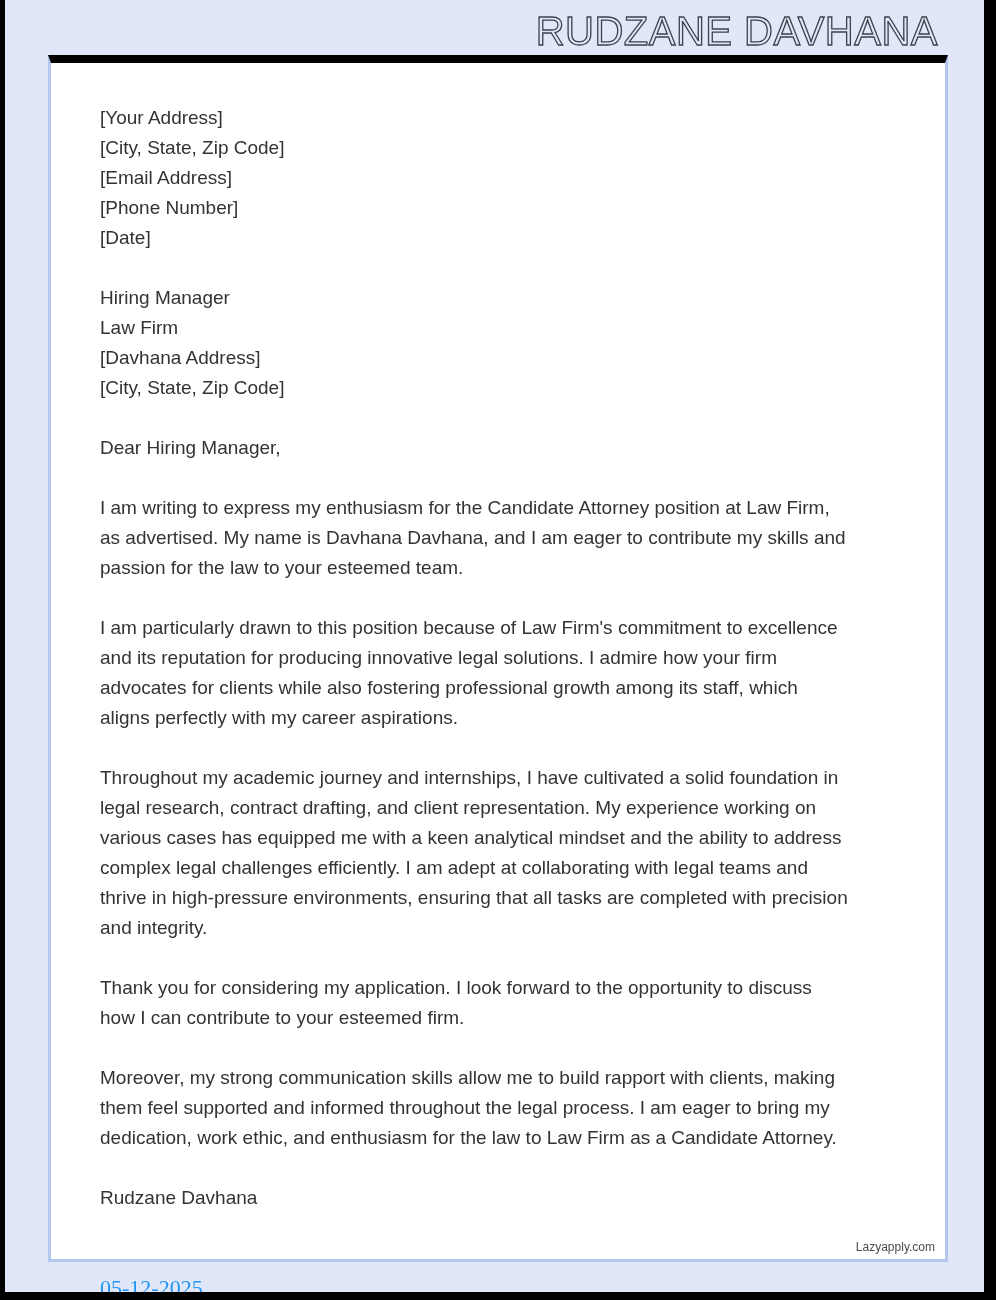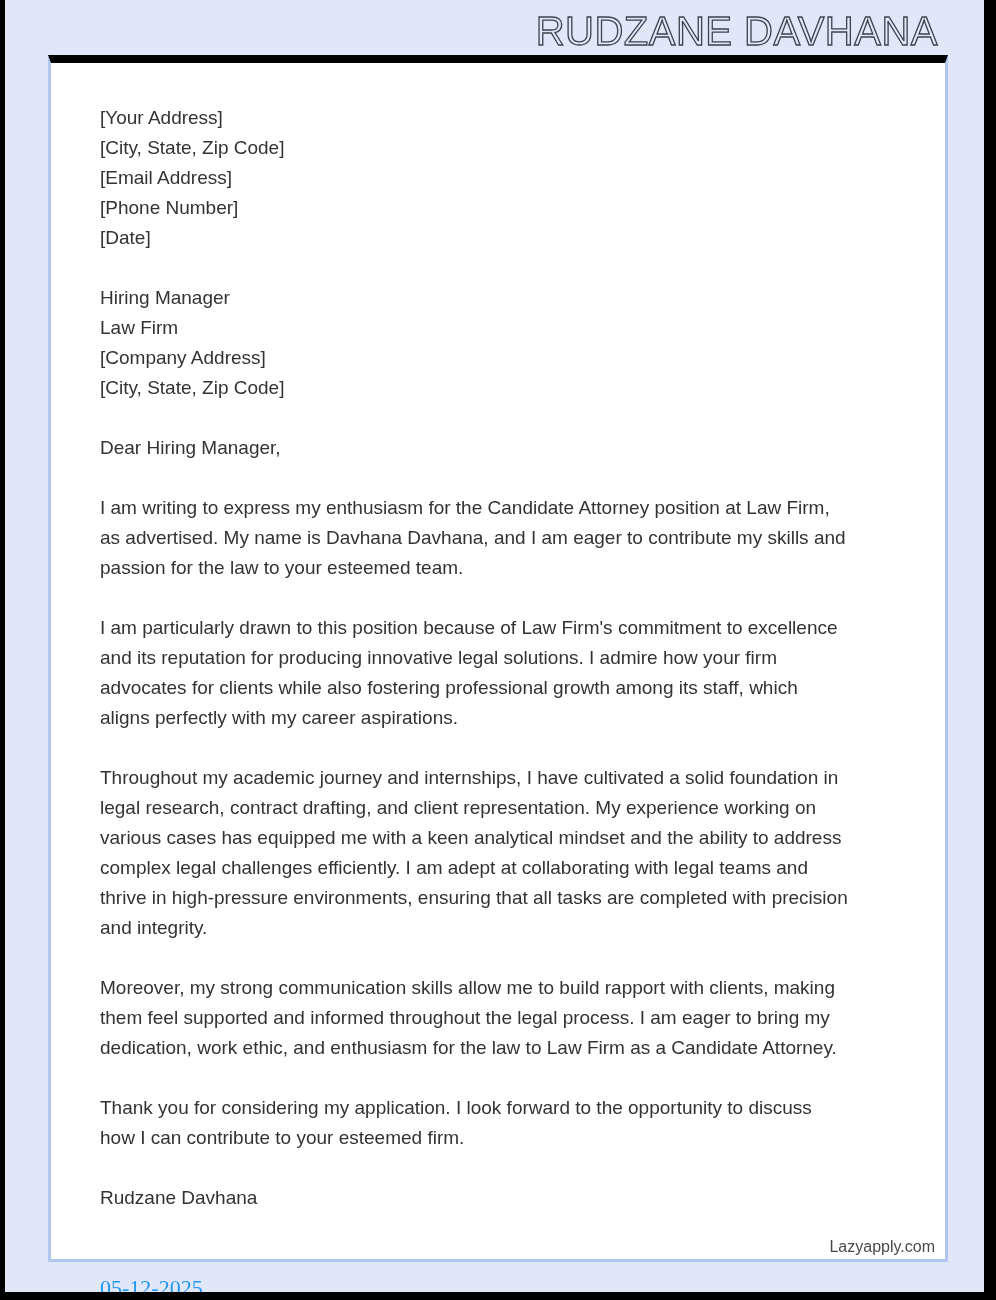--- a/index.html
+++ b/index.html
@@ -54,21 +54,21 @@
     color: #333333;
   }
   .letter-body p {
     margin: 0 0 30px 0;
     white-space: pre-line;
   }
 
   .watermark {
     position: absolute;
     right: 10px; bottom: 3px;
-    font-size: 16px;
+    font-size: 12px;
     line-height: 18px;
     color: #4a4a4a;
   }
 
   .date-stamp {
     position: absolute;
     left: 100px; top: 1275px;
     font-size: 22px;
     color: #2196f3;
     z-index: 5;
@@ -82,41 +82,41 @@
 
 <div class="document-page">
   <div class="letter-body">
     <p>[Your Address]
 [City, State, Zip Code]
 [Email Address]
 [Phone Number]
 [Date]</p>
     <p>Hiring Manager
 Law Firm
-[Company Address]
+[Davhana Address]
 [City, State, Zip Code]</p>
     <p>Dear Hiring Manager,</p>
     <p>I am writing to express my enthusiasm for the Candidate Attorney position at Law Firm,
 as advertised. My name is Davhana Davhana, and I am eager to contribute my skills and
 passion for the law to your esteemed team.</p>
     <p>I am particularly drawn to this position because of Law Firm's commitment to excellence
 and its reputation for producing innovative legal solutions. I admire how your firm
 advocates for clients while also fostering professional growth among its staff, which
 aligns perfectly with my career aspirations.</p>
     <p>Throughout my academic journey and internships, I have cultivated a solid foundation in
 legal research, contract drafting, and client representation. My experience working on
 various cases has equipped me with a keen analytical mindset and the ability to address
 complex legal challenges efficiently. I am adept at collaborating with legal teams and
 thrive in high-pressure environments, ensuring that all tasks are completed with precision
 and integrity.</p>
+    <p>Thank you for considering my application. I look forward to the opportunity to discuss
+how I can contribute to your esteemed firm.</p>
     <p>Moreover, my strong communication skills allow me to build rapport with clients, making
 them feel supported and informed throughout the legal process. I am eager to bring my
 dedication, work ethic, and enthusiasm for the law to Law Firm as a Candidate Attorney.</p>
-    <p>Thank you for considering my application. I look forward to the opportunity to discuss
-how I can contribute to your esteemed firm.</p>
     <p>Rudzane Davhana</p>
   </div>
   <div class="watermark">Lazyapply.com</div>
 </div>
 
 <div class="date-stamp">05-12-2025</div>
 
 <div class="edge edge-left"></div>
 <div class="edge edge-right"></div>
 <div class="edge edge-bottom"></div>

